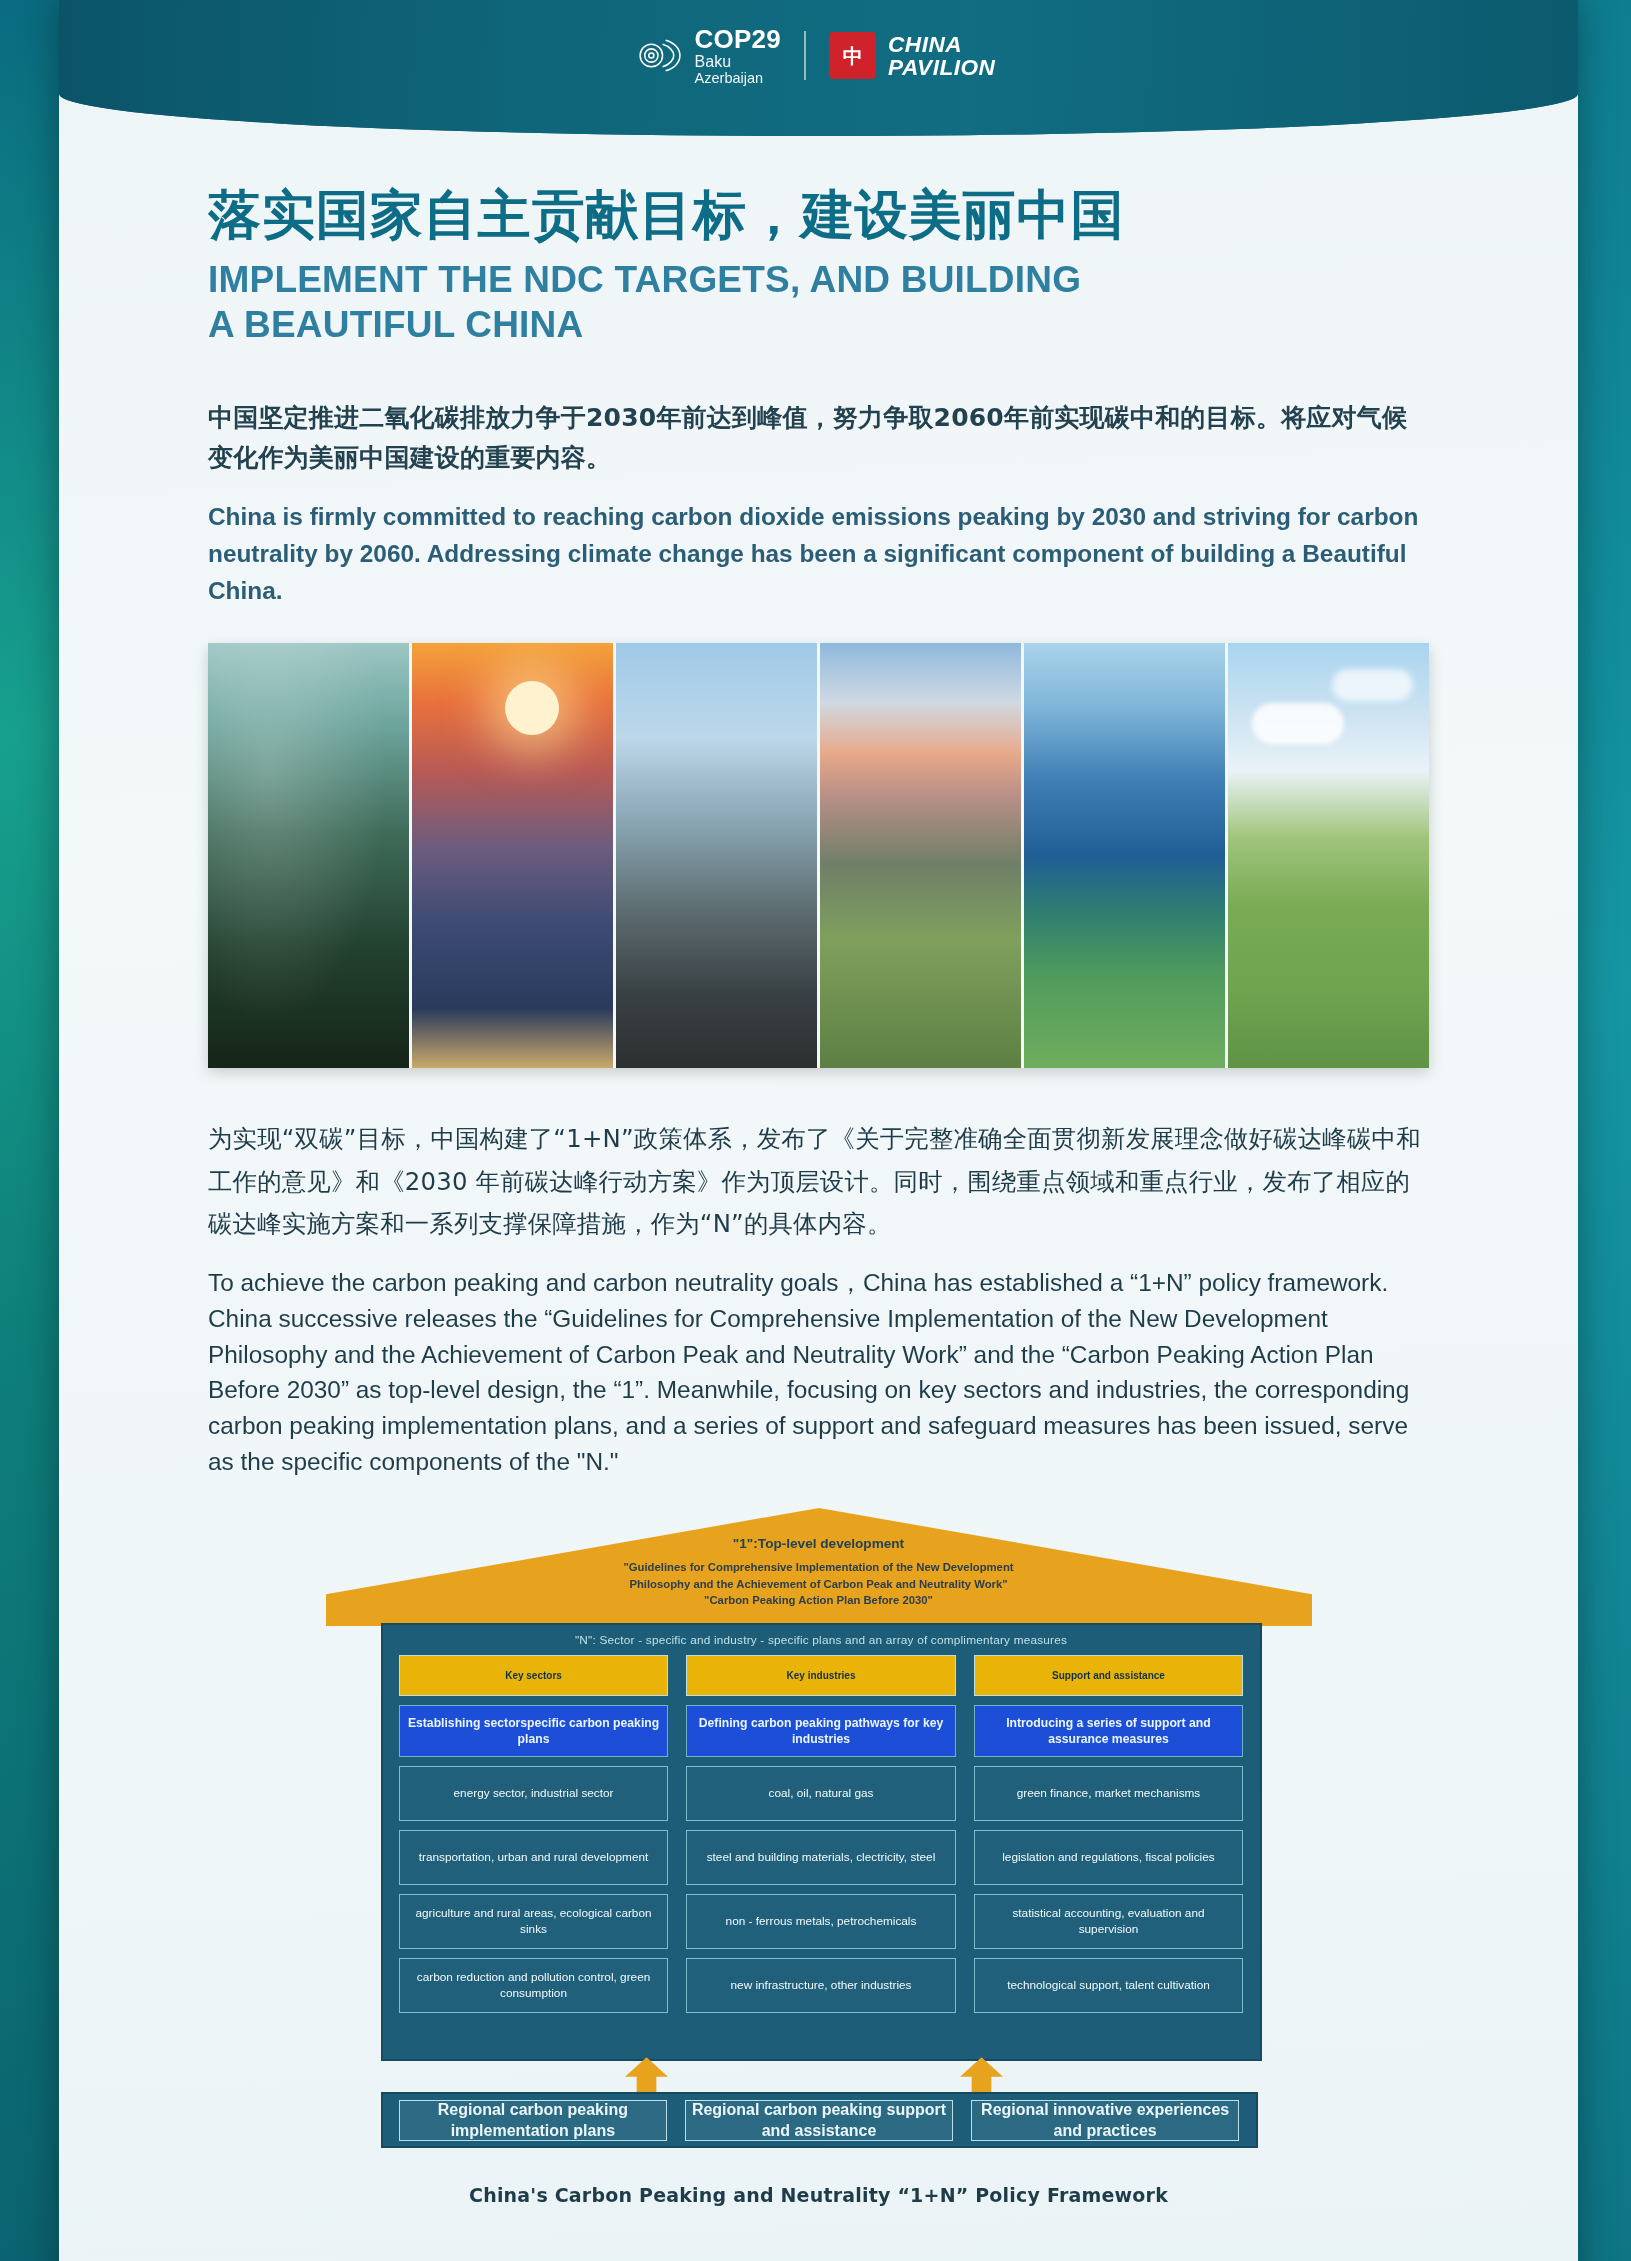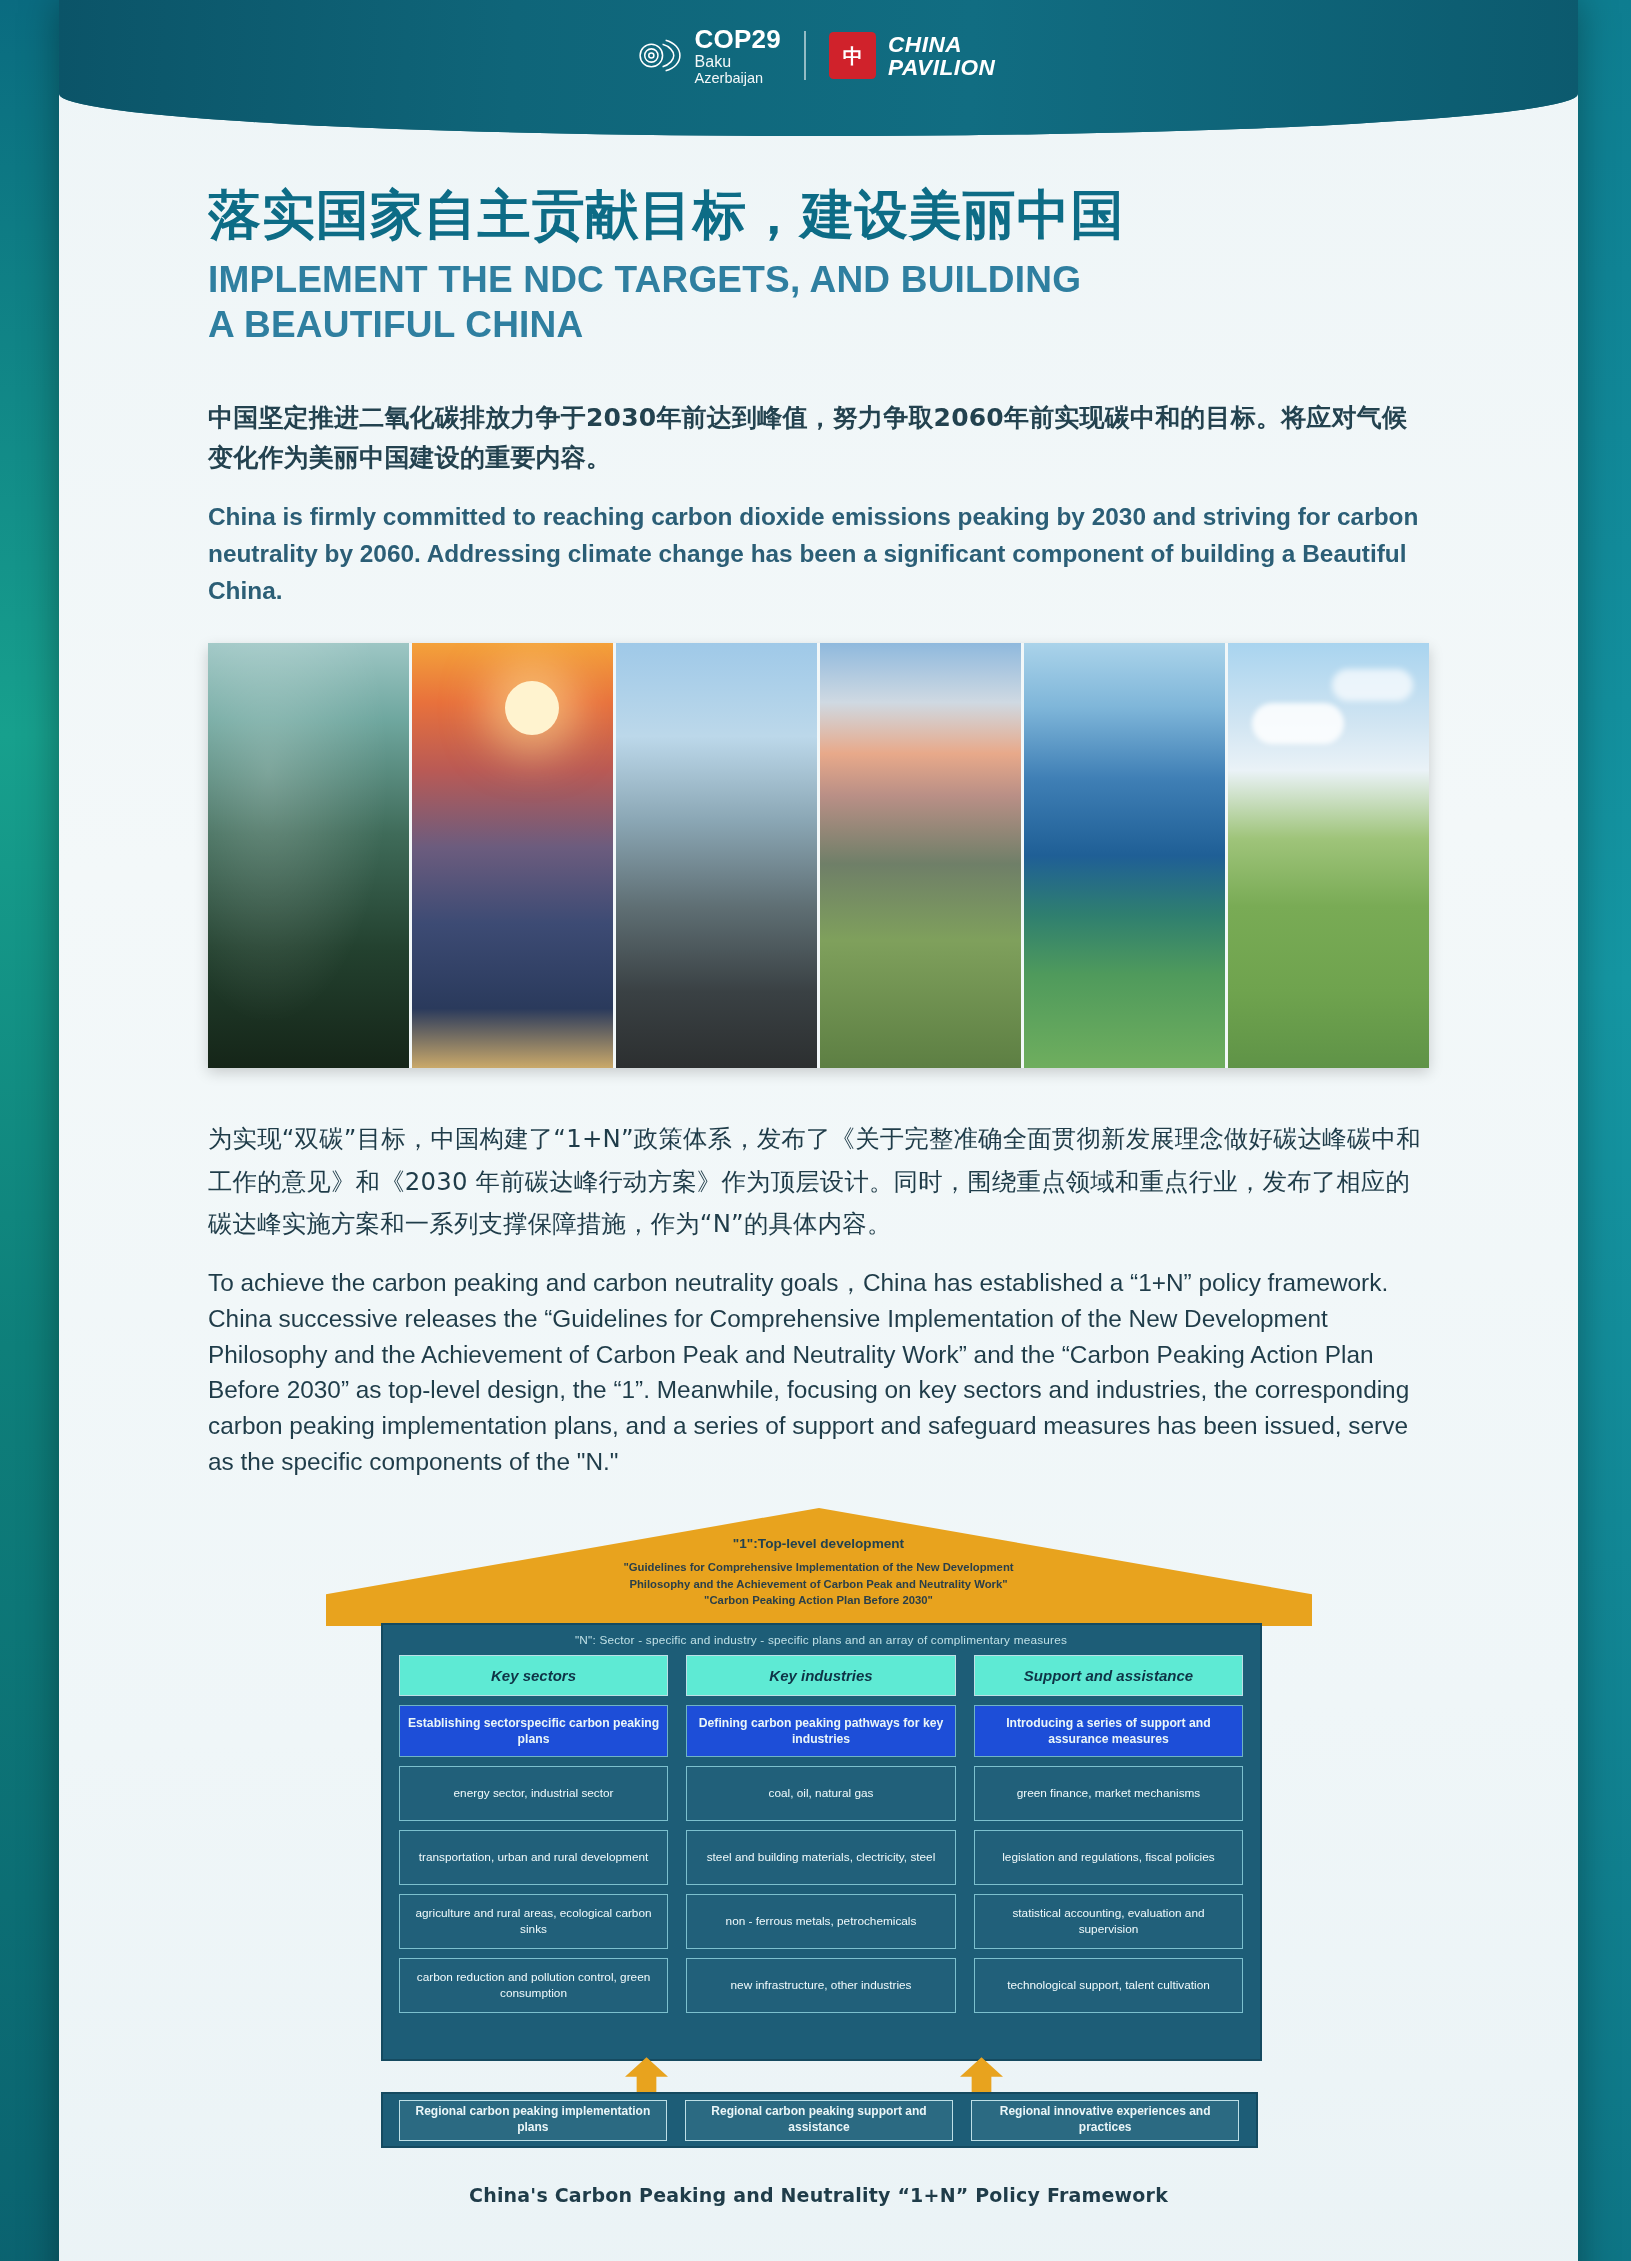--- a/index.html
+++ b/index.html
@@ -153,23 +153,23 @@
     position:absolute;left:0;right:0;top:2.7px;height:25px;
     color:#bfe0e6;font-size:11.8px;display:flex;align-items:center;justify-content:center;
     letter-spacing:0.2px;
   }
   .cols{
     position:absolute;left:16.3px;right:16.3px;top:30px;bottom:11.8px;
     display:flex;gap:18px;
   }
   .col{flex:1;display:flex;flex-direction:column;gap:9px;}
   .col-head{
-    background:#5eead4;border:1.4px solid #bddfe6;
-    color:#0e3346;font-size:15px;font-weight:bold;
-    height:39px;display:flex;align-items:center;justify-content:center;text-align:center;font-style:italic;
+    background:#eab308;border:1.4px solid #bddfe6;
+    color:#0e3346;font-size:10px;font-weight:bold;
+    height:39px;display:flex;align-items:center;justify-content:center;text-align:center;
   }
   .col-sub{
     background:#1d4ed8;border:0.9px solid #6fb4c4;
     color:#eaf6f8;font-size:12.2px;font-weight:bold;line-height:1.35;
     height:50px;display:flex;align-items:center;justify-content:center;text-align:center;padding:0 7.2px;
   }
   .cell{
     background:#21607a;border:0.9px solid #7cc0ce;
     color:#f0fafc;font-size:11.8px;line-height:1.35;
     height:53px;display:flex;align-items:center;justify-content:center;text-align:center;padding:0 8.1px;
@@ -182,21 +182,21 @@
   }
   .ua1{left:244px;}
   .ua2{left:579px;}
   .bottom-row{
     position:absolute;left:55px;top:584px;width:877px;height:56px;
     background:#1d5d77;border:2.7px solid #154a60;
     display:flex;align-items:center;gap:18px;padding:0 16.3px;box-sizing:border-box;
   }
   .bcell{
     flex:1;height:39px;background:#2b6a82;border:1.4px solid #bddfe6;
-    color:#eaf6f8;font-size:12px;font-weight:bold;line-height:1.32;
+    color:#eaf6f8;font-size:16px;font-weight:bold;line-height:1.32;
     display:flex;align-items:center;justify-content:center;text-align:center;padding:0 5.4px;
   }
   .caption{
     margin:15.4px 0 0 0;text-align:center;color:#1f3c49;
     font-size:19px;font-weight:bold;letter-spacing:0.2px;
     font-family:"DejaVu Sans","Liberation Sans",sans-serif;
   }
   
   .wall-stripe{
     position:absolute;left:0;top:0;width:59px;height:100%;

